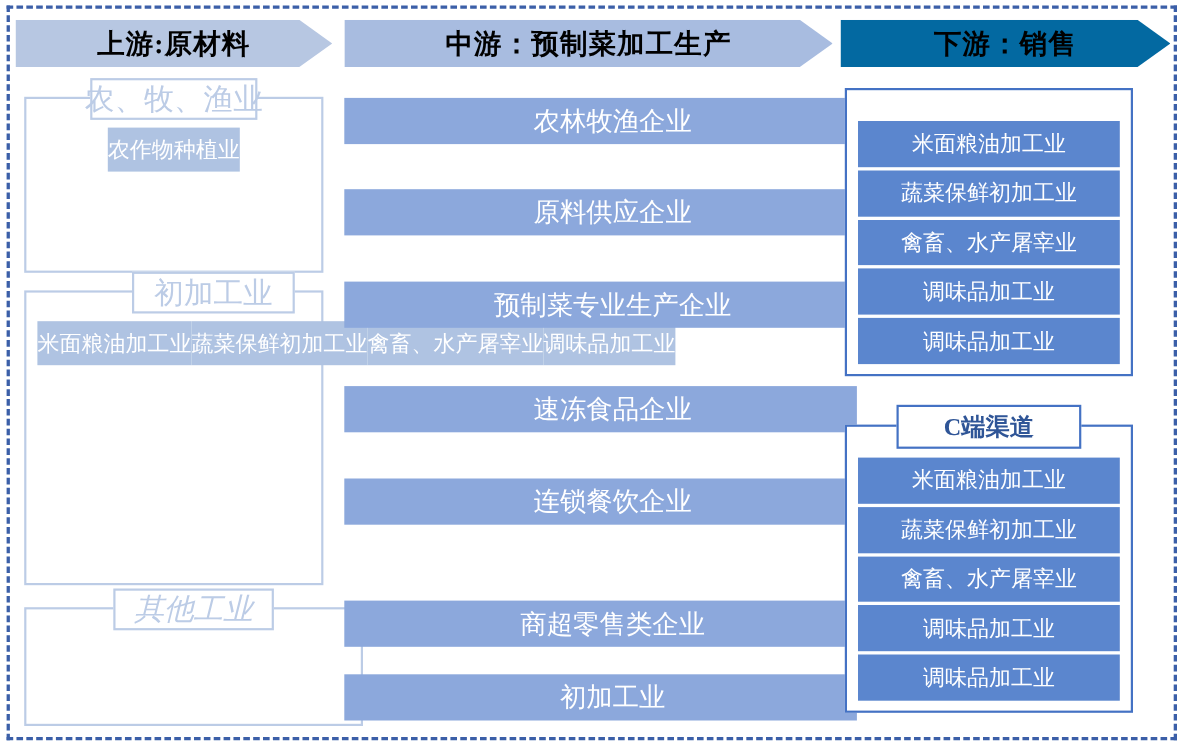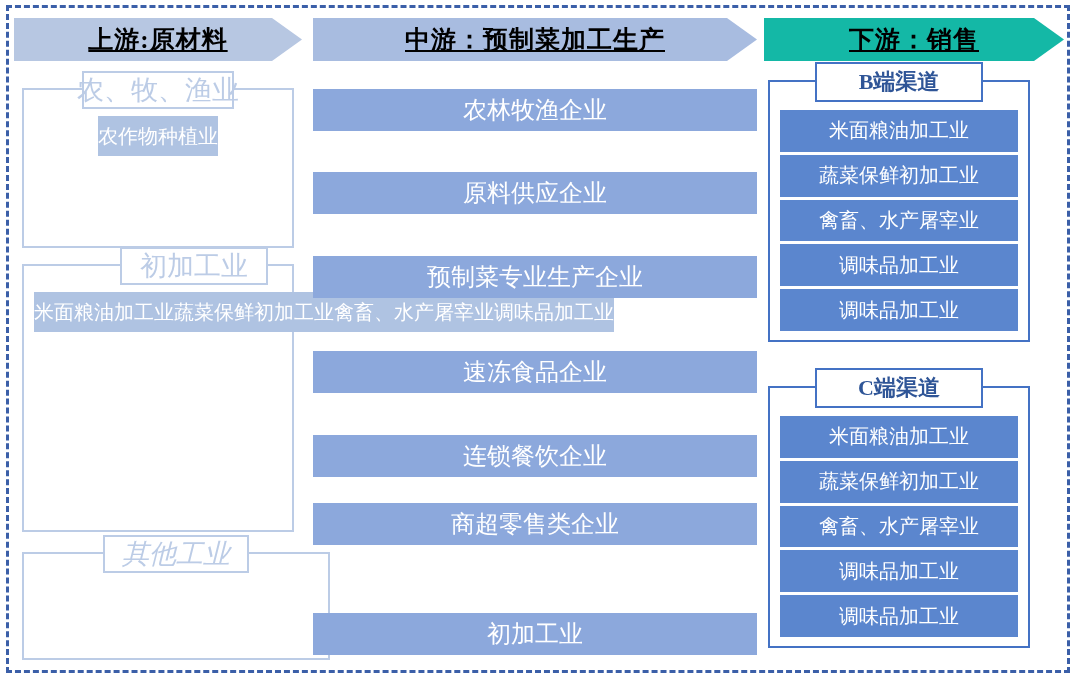--- a/index.html
+++ b/index.html
@@ -21,35 +21,34 @@
   }
 
   
   .banner{
     position:absolute;top:18px;height:43px;
     display:flex;align-items:center;justify-content:center;
     color:#000000;font-weight:bold;
     letter-spacing:1px;
     clip-path:polygon(0 0, calc(100% - 30px) 0, 100% 50%, calc(100% - 30px) 100%, 0 100%);
     box-shadow:none;
-    text-decoration:underline;
   }
   #banner-up{
     left:14px;width:288px;
     background:#B7C7E2;
     font-size:25px;
   }
   #banner-mid{
     left:313px;width:444px;
     background:#A8BCE0;
     font-size:25px;
   }
   #banner-down{
     left:764px;width:300px;
-    background:#14b8a6;
+    background:#0369a1;
     font-size:25px;
   }
 
   
   .group{
     position:absolute;
     box-sizing:border-box;
     border:2px solid #BCCCE6;
     background:#ffffff;
   }
@@ -96,20 +95,21 @@
 
   
   .mid-bar{
     position:absolute;
     left:313px;width:444px;height:42px;
     background:#8CA8DC;
     color:#ffffff;
     display:flex;align-items:center;justify-content:center;
     font-size:24px;
     white-space:nowrap;
+    padding-left:22px;
   }
 
   
   .dgroup{
     position:absolute;
     box-sizing:border-box;
     border:2px solid #4472C4;
     background:#ffffff;
   }
   .dgroup-label{
@@ -174,25 +174,24 @@
 
 <div class="group" id="g-other">
   <div class="group-label">其他工业</div>
 </div>
 
 <div class="mid-bar" style="top:89px">农林牧渔企业</div>
 <div class="mid-bar" style="top:172px">原料供应企业</div>
 <div class="mid-bar" style="top:256px">预制菜专业生产企业</div>
 <div class="mid-bar" style="top:351px">速冻食品企业</div>
 <div class="mid-bar" style="top:435px">连锁餐饮企业</div>
-<div class="mid-bar" style="top:503px">商超零售类企业</div>
+<div class="mid-bar" style="top:546px">商超零售类企业</div>
 <div class="mid-bar" style="top:613px">初加工业</div>
 
 <div class="dgroup" id="g-bend">
-  <div class="dgroup-label">B端渠道</div>
   <div class="dgroup-body">
     <div class="item-dark">米面粮油加工业</div>
     <div class="item-dark">蔬菜保鲜初加工业</div>
     <div class="item-dark">禽畜、水产屠宰业</div>
     <div class="item-dark">调味品加工业</div>
     <div class="item-dark">调味品加工业</div>
   </div>
 </div>
 
 <div class="dgroup" id="g-cend">

